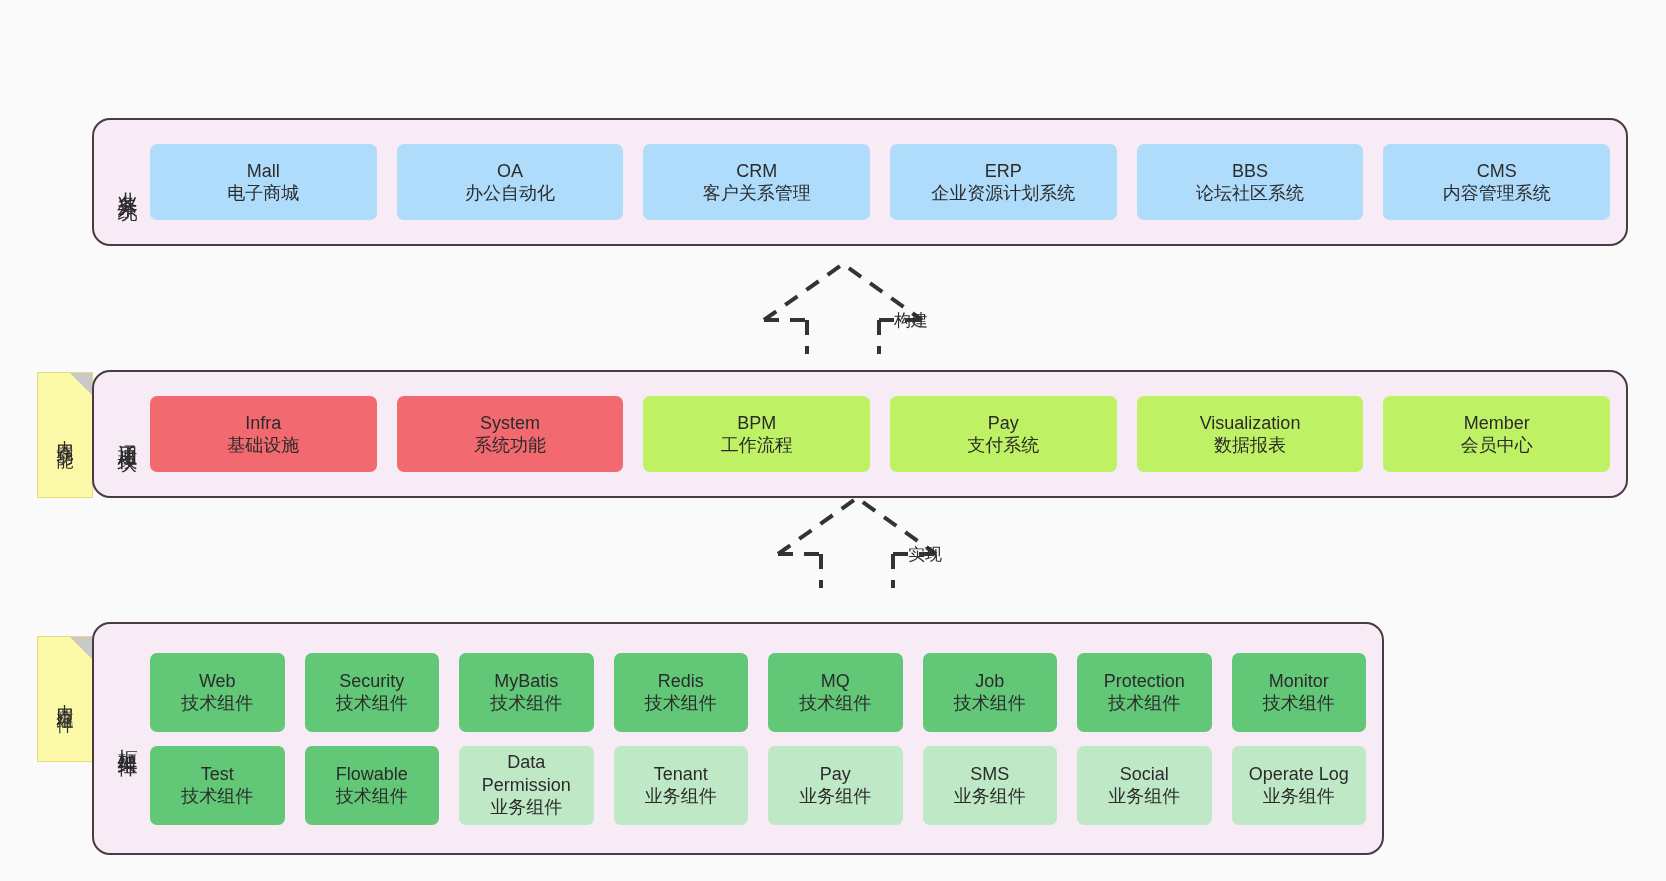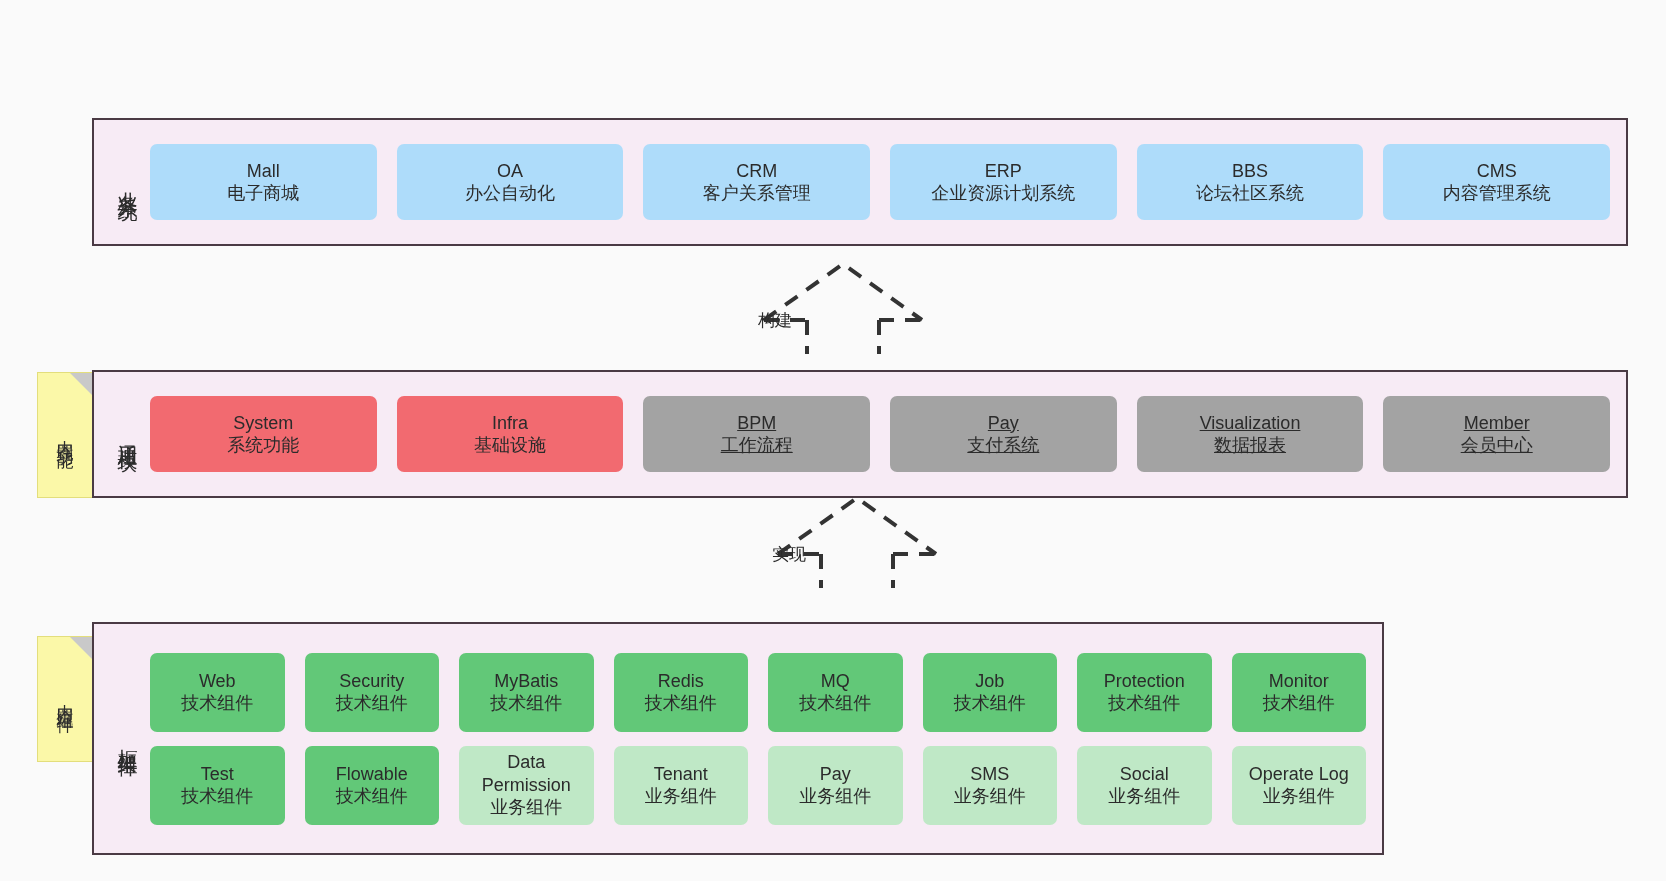--- a/index.html
+++ b/index.html
@@ -19,21 +19,21 @@
   .canvas {
     position: absolute;
     inset: 0;
   }
 
   
   .band {
     position: absolute;
     background: #F7EBF5;
     border: 2.5px solid #4A3A44;
-    border-radius: 0;
+    border-radius: 18px;
     box-sizing: border-box;
     display: flex;
     align-items: center;
   }
   .band-top    { left: 92px;  top: 118px; width: 1536px; height: 128px; }
   .band-mid    { left: 92px;  top: 370px; width: 1536px; height: 128px; }
   .band-bottom { left: 92px;  top: 622px; width: 1292px; height: 233px; }
 
   
   .band-title {
@@ -84,21 +84,21 @@
     box-sizing: border-box;
     padding: 2px 4px;
   }
   .cell .l1 { white-space: nowrap; }
   .cell .l2 { white-space: nowrap; }
   .cell.wrap .l1 { white-space: normal; }
 
   
   .c-blue        { background: #AEDCFA; }
   .c-red         { background: #F26A70; }
-  .c-pink        { background: #a3a3a3; text-decoration: underline; }
+  .c-pink        { background: #bef264; }
   .c-green       { background: #62C878; }
   .c-lightgreen  { background: #BFE8C6; }
 
   
   .note {
     position: absolute;
     width: 56px;
     background: #FBF8A8;
     border: 1px solid #E3DE7C;
     box-sizing: border-box;
@@ -134,21 +134,21 @@
     position: absolute;
     width: 170px;
     height: 96px;
   }
   .arrow svg { display: block; overflow: visible; }
   .arrow-label {
     position: absolute;
     left: 0;
     right: 0;
     bottom: 22px;
-    text-align: left;
+    text-align: right;
     font-size: 17px;
     color: #2B2B2B;
     user-select: none;
     pointer-events: none;
   }
   .arrow-build     { left: 758px; top: 258px; }
   .arrow-implement { left: 772px; top: 492px; }
 </style>
 </head>
 <body>
@@ -201,26 +201,26 @@
   <div class="note note-features">
     <span class="note-text">内置功能</span>
     <span class="fold"></span>
   </div>
 
   <div class="band band-mid">
     <div class="band-title">通用模块</div>
     <div class="band-body">
       <div class="row row-single">
         <div class="cell c-red">
+          <span class="l1">Infra</span>
+          <span class="l2">基础设施</span>
+        </div>
+        <div class="cell c-red">
           <span class="l1">System</span>
           <span class="l2">系统功能</span>
-        </div>
-        <div class="cell c-red">
-          <span class="l1">Infra</span>
-          <span class="l2">基础设施</span>
         </div>
         <div class="cell c-pink">
           <span class="l1">BPM</span>
           <span class="l2">工作流程</span>
         </div>
         <div class="cell c-pink">
           <span class="l1">Pay</span>
           <span class="l2">支付系统</span>
         </div>
         <div class="cell c-pink">

